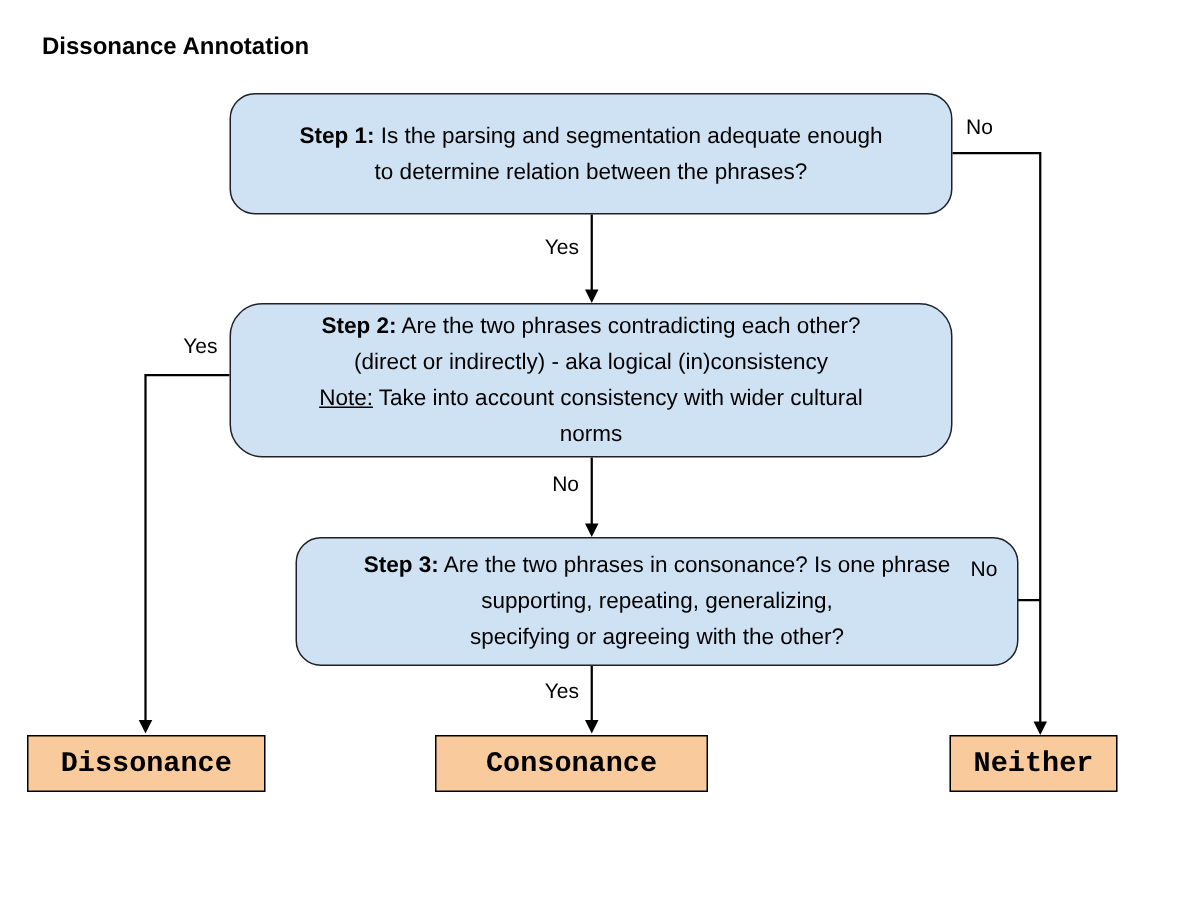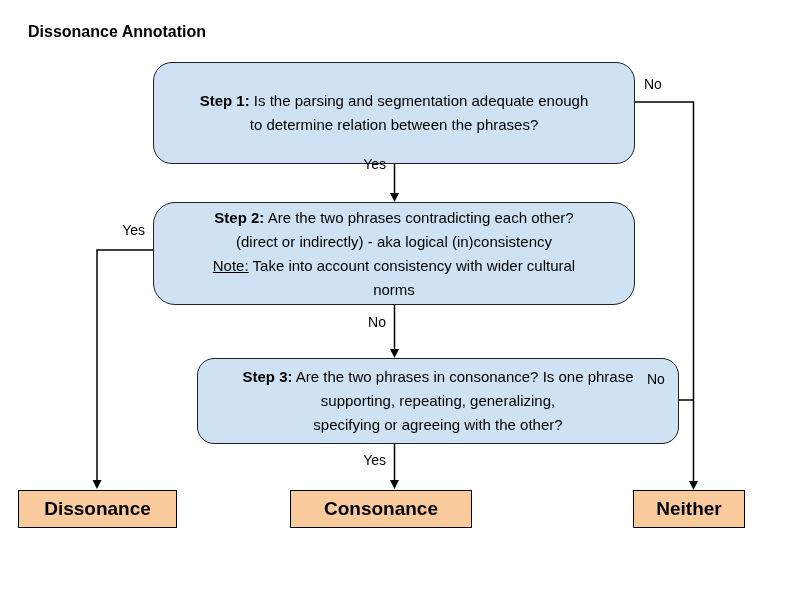--- a/index.html
+++ b/index.html
@@ -41,36 +41,37 @@
     flex-direction: column;
     justify-content: center;
     align-items: center;
     text-align: center;
     font-size: 15px;
     line-height: 24px;
     color: #000000;
   }
   .step b { font-weight: bold; }
   .step .u { text-decoration: underline; }
-  #step1 { top: 62px;  height: 102px; border-radius: 19px; }
+  #step1 { top: 62px;  height: 81px; }
   #step2 { top: 202px; height: 103px; border-radius: 22px; }
   #step3 { top: 358px; height: 86px; margin-left: 44px; }
   .terminal {
     position: absolute;
     top: 490px;
     height: 38px;
     background: #f9cb9c;
     border: 1.5px solid #000000;
     box-sizing: border-box;
     display: flex;
     justify-content: center;
     align-items: center;
     font-size: 19px;
     font-weight: bold;
     color: #000000;
+    font-family: Liberation Mono, monospace;
   }
   #terminal-dissonance { left: 18px;  width: 159px; }
   #terminal-consonance { left: 290px; width: 182px; }
   #terminal-neither    { left: 633px; width: 112px; }
   .edge-label {
     position: absolute;
     font-size: 14px;
     color: #000000;
   }
   #label-yes1 { left: 320px; top: 156px; width: 66px; text-align: right; }

